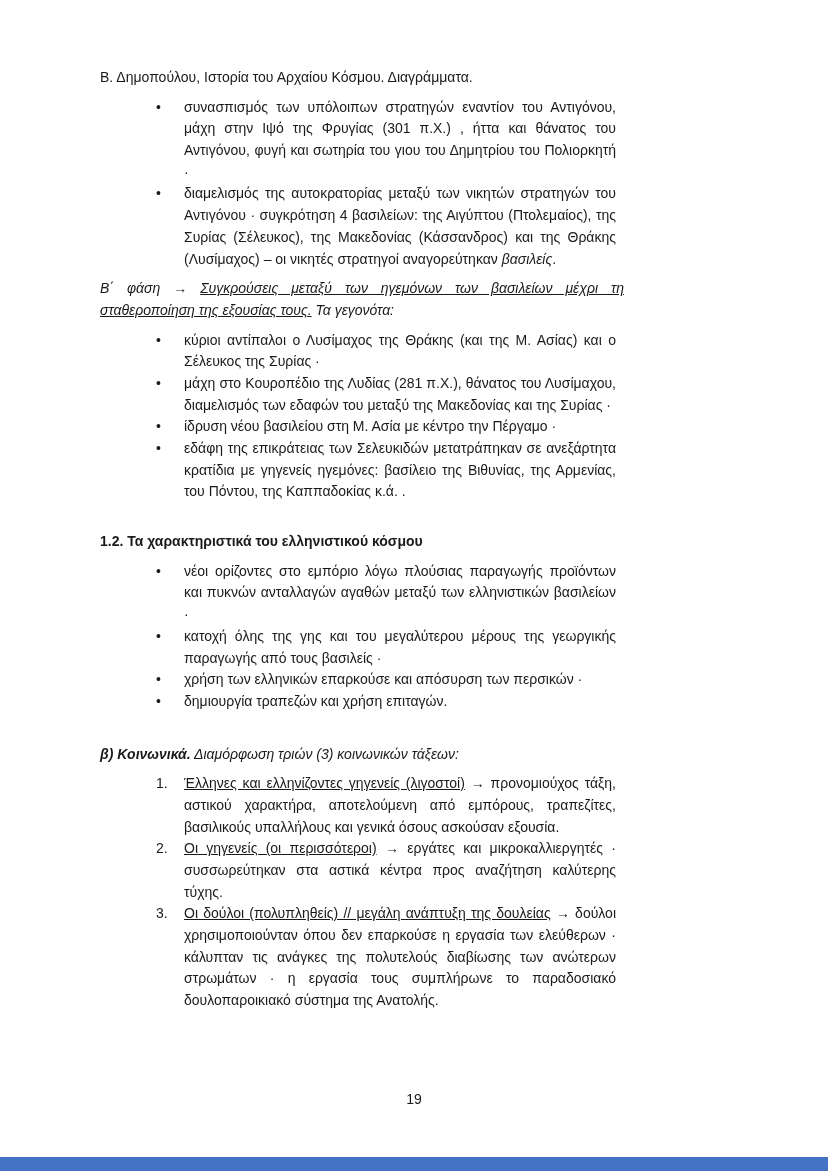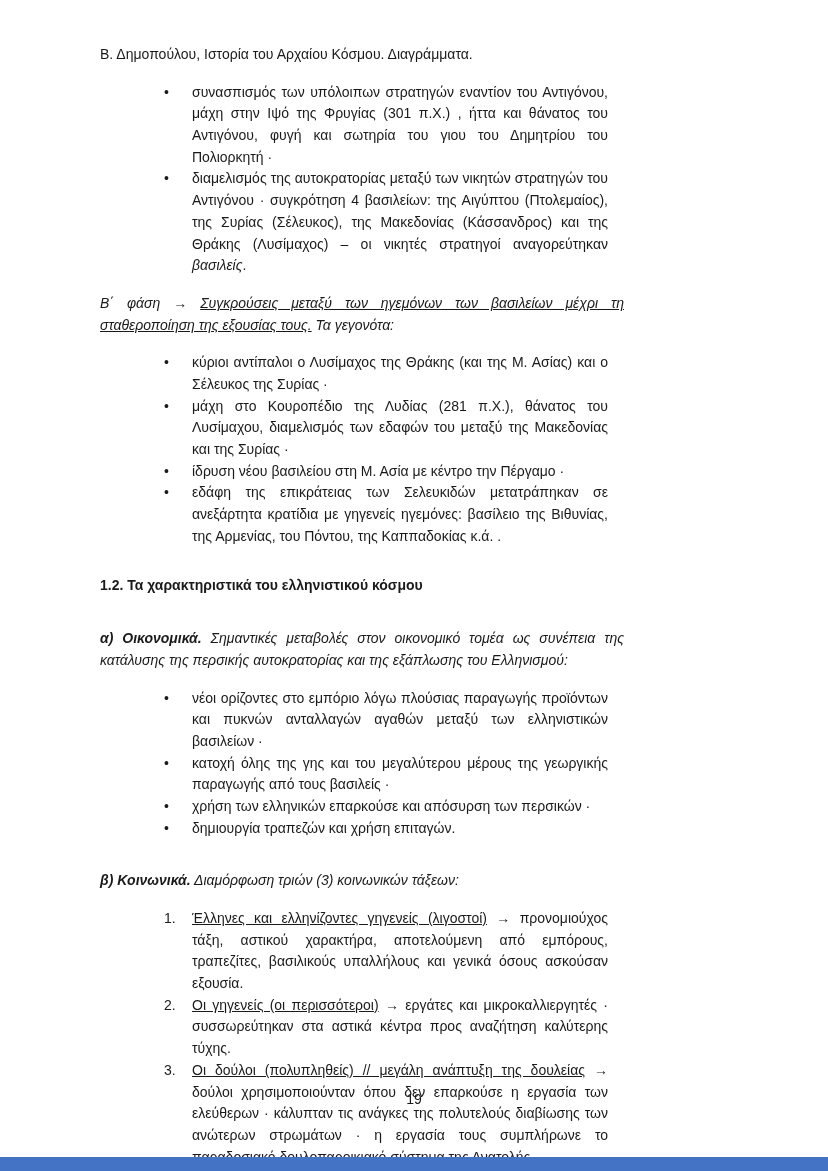--- a/index.html
+++ b/index.html
@@ -9,29 +9,29 @@
     background: #ffffff;
     position: relative;
     overflow: hidden;
     font-family: "Liberation Sans", sans-serif;
     font-size: 14px;
     line-height: 1.55;
     color: #1a1a1a;
   }
   .page {
     position: relative;
-    padding: 44px 100px 0 100px;
+    padding: 67px 100px 0 100px;
     box-sizing: border-box;
     width: 724px;
   }
   .header-line { margin: 0; text-align: left; }
 
   ul.bullets, ol.numbered {
     list-style: none;
-    margin: 16px;
+    margin: 8px;
     padding: 0 0 0 76px;
   }
   ul.bullets li, ol.numbered li {
     position: relative;
     text-align: justify;
   }
   ul.bullets li::before {
     content: "\2022";
     position: absolute;
     left: -28px;
@@ -103,23 +103,20 @@
     <li>
       <span>ίδρυση νέου βασιλείου στη Μ. Ασία με κέντρο την Πέργαμο ·</span>
     </li>
     <li>
       <span>εδάφη της επικράτειας των Σελευκιδών μετατράπηκαν σε ανεξάρτητα κρατίδια με γηγενείς ηγεμόνες: βασίλειο της Βιθυνίας, της Αρμενίας, του Πόντου, της Καππαδοκίας κ.ά. .</span>
     </li>
   </ul>
 
   <h2 class="heading">1.2. Τα χαρακτηριστικά του ελληνιστικού κόσμου</h2>
 
-  <p class="para para-spaced">
-    <strong class="b">α) Οικονομικά.</strong><span> Σημαντικές μεταβολές στον οικονομικό τομέα ως συνέπεια της κατάλυσης της περσικής αυτοκρατορίας και της εξάπλωσης του Ελληνισμού:</span>
-  </p>
 
   <ul class="bullets">
     <li>
       <span>νέοι ορίζοντες στο εμπόριο λόγω πλούσιας παραγωγής προϊόντων και πυκνών ανταλλαγών αγαθών μεταξύ των ελληνιστικών βασιλείων ·</span>
     </li>
     <li>
       <span>κατοχή όλης της γης και του μεγαλύτερου μέρους της γεωργικής παραγωγής από τους βασιλείς ·</span>
     </li>
     <li>
       <span>χρήση των ελληνικών επαρκούσε και απόσυρση των περσικών ·</span>

